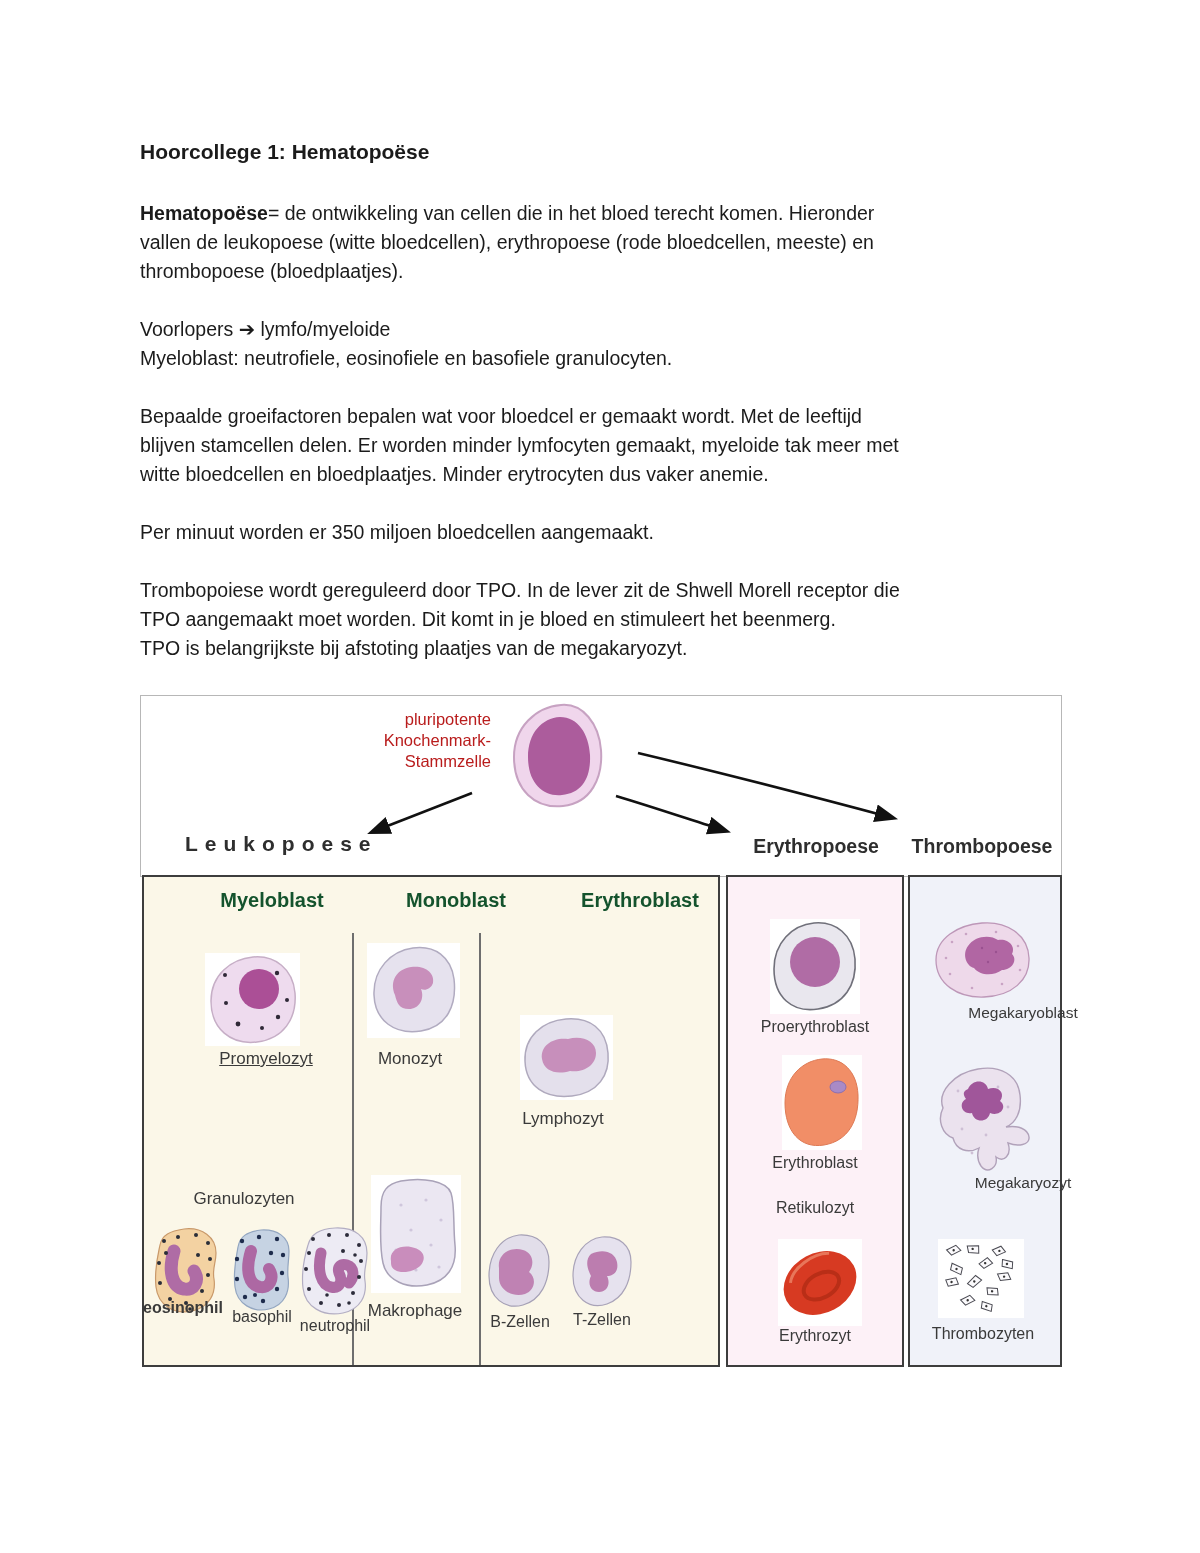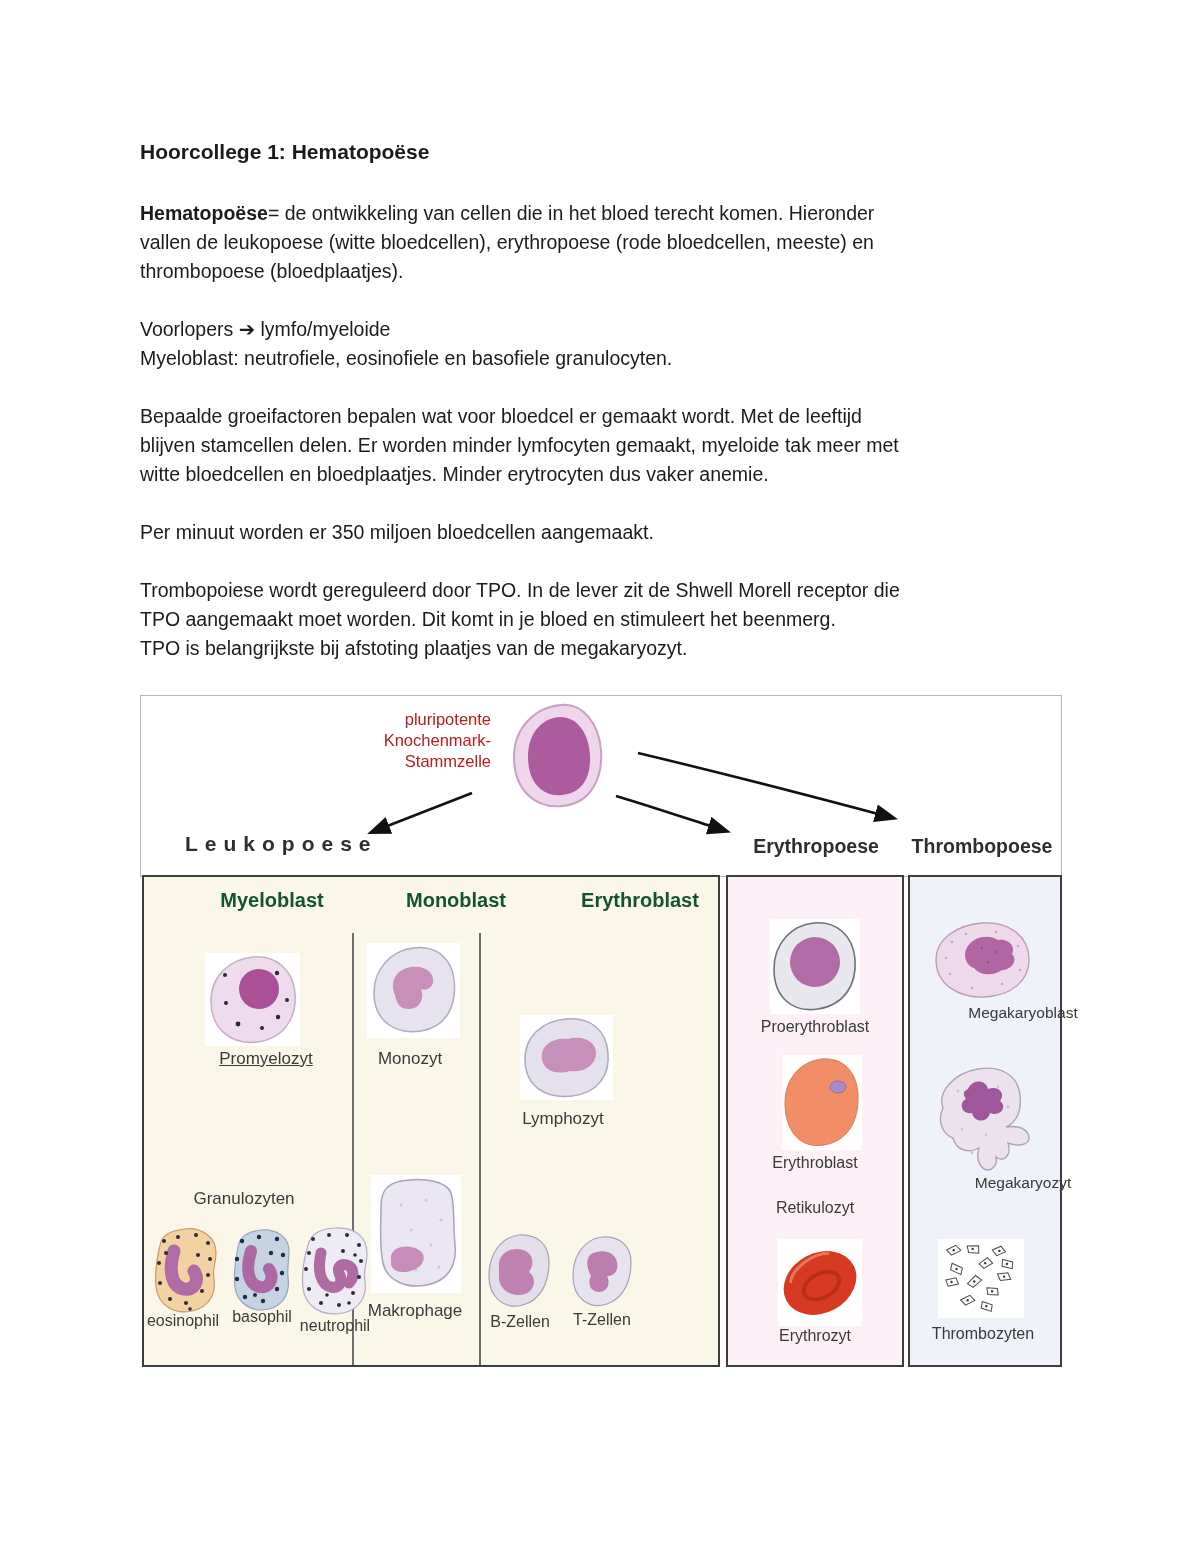--- a/index.html
+++ b/index.html
@@ -189,21 +189,21 @@
             <circle cx="12" cy="64" r="2"></circle>
               <circle cx="9" cy="44" r="2"></circle>
               <circle cx="12" cy="28" r="2"></circle>
             <circle cx="46" cy="26" r="2"></circle>
               <circle cx="58" cy="30" r="1.8"></circle>
               <circle cx="30" cy="70" r="1.8"></circle>
             <circle cx="52" cy="78" r="1.8"></circle>
           </g>
         </svg>
 
-        <div class="cell-label lab-sm" style="left:-6px;top:435px;width:90px;">eosinophil</div>
+        <div class="cell-label lab-sm" style="left:-6px;top:422px;width:90px;font-weight:bold;">eosinophil</div>
         <div class="cell-label lab-sm" style="left:73px;top:431px;width:90px;">basophil</div>
         <div class="cell-label lab-sm" style="left:146px;top:440px;width:90px;">neutrophil</div>
 
         <div class="tile" style="left:223px;top:66px;width:93px;height:95px;">
           <svg width="93" height="95" viewBox="0 0 93 95">
             <path d="M46,5 C68,2 84,14 87,36 C90,62 80,84 54,88 C28,92 8,78 7,52 C6,26 24,8 46,5 Z" fill="#e6e2ee" stroke="#b1abc0" stroke-width="1.5"></path>
             <path d="M28,52 C22,38 30,26 44,24 C58,22 68,30 66,40 C64,46 58,48 54,46 C58,56 52,66 42,66 C32,66 30,60 28,52 Z" fill="#c88fbb"></path>
           </svg>
         </div>
         <div class="cell-label" style="left:196px;top:172px;width:140px;">Monozyt</div>

